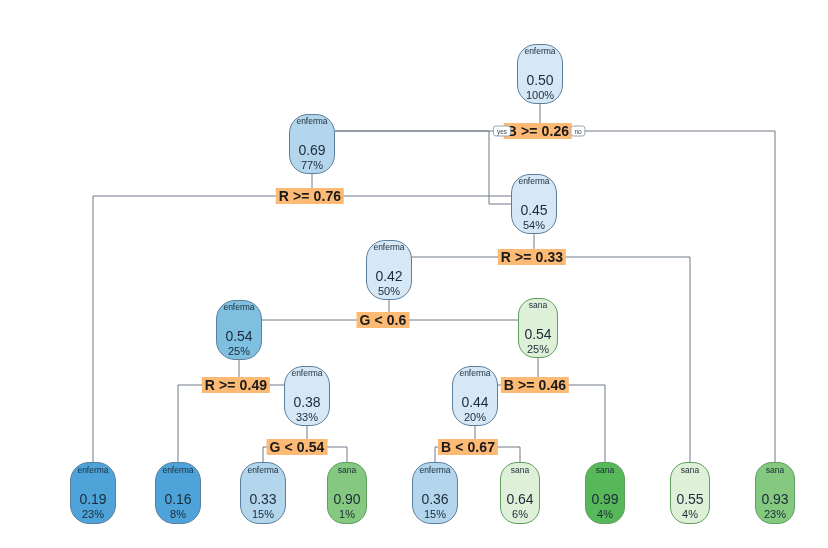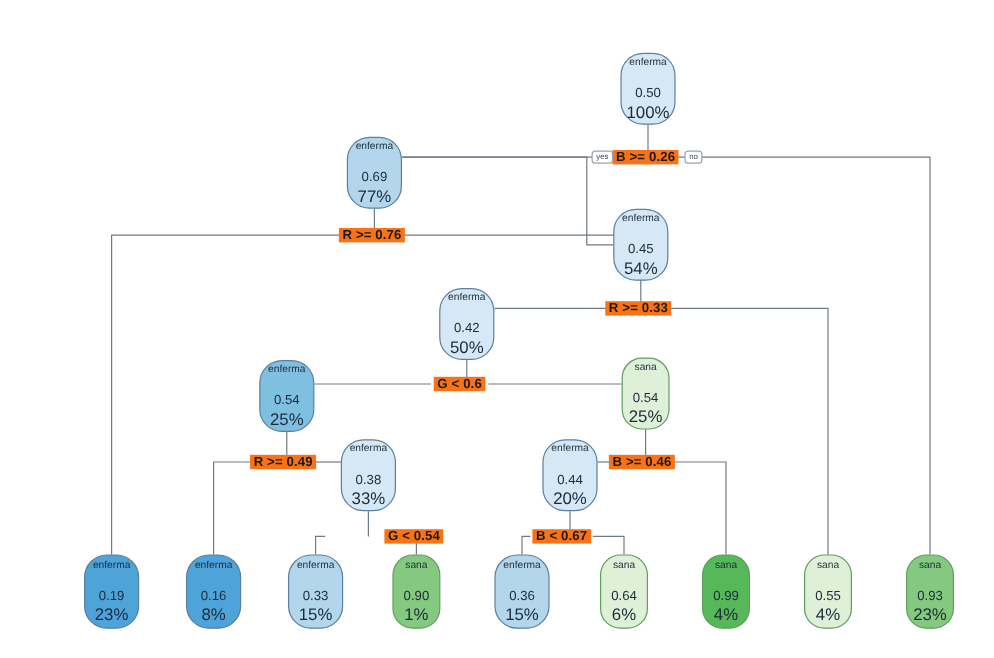--- a/index.html
+++ b/index.html
@@ -3,24 +3,24 @@
 <meta charset="utf-8">
 <style>
   html,body{margin:0;padding:0;background:#ffffff;}
   body{font-family:"Liberation Sans",sans-serif;}
   #canvas{position:relative;width:828px;height:548px;background:#ffffff;overflow:hidden;}
   svg#edges{position:absolute;left:0;top:0;width:828px;height:548px;}
   .node{position:absolute;box-sizing:border-box;display:flex;flex-direction:column;
         align-items:center;justify-content:center;line-height:1.18;
         font-size:8.5px;color:#1b2b3a;text-align:center;}
   .node .lbl{font-size:8.5px;}
-  .node .val{font-size:11px;margin-top:16px;}
-  .node .pct{font-size:14px;}
-  .edge-label{position:absolute;background:#f97316;padding:0 3px;
-        font-size:11px;font-weight:bold;color:#1a1a1a;white-space:nowrap;
+  .node .val{font-size:14px;margin-top:16px;}
+  .node .pct{font-size:11px;}
+  .edge-label{position:absolute;background:#fdba74;padding:0 3px;
+        font-size:14px;font-weight:bold;color:#1a1a1a;white-space:nowrap;
         transform:translate(-50%,-50%);letter-spacing:.1px;}
   .yn{position:absolute;background:#ffffff;border:1px solid #9aa4ab;border-radius:3px;
         font-size:6.5px;color:#3b4650;padding:1px 3px;white-space:nowrap;
         transform:translate(-50%,-50%);}
 </style>
 </head>
 <body>
 
 <div id="canvas">
   <svg id="edges">
@@ -134,17 +134,17 @@
       <span class="lbl">sana</span>
       <span class="val">0.93</span>
       <span class="pct">23%</span>
     </div>
     <div class="edge-label" style="left: 538px; top: 131px;">B &gt;= 0.26</div>
     <div class="edge-label" style="left: 310px; top: 196px;">R &gt;= 0.76</div>
     <div class="edge-label" style="left: 532px; top: 257px;">R &gt;= 0.33</div>
     <div class="edge-label" style="left: 383px; top: 320px;">G &lt; 0.6</div>
     <div class="edge-label" style="left: 236px; top: 385px;">R &gt;= 0.49</div>
     <div class="edge-label" style="left: 535px; top: 385px;">B &gt;= 0.46</div>
-    <div class="edge-label" style="left: 297px; top: 447px; margin-left: 48px;">G &lt; 0.54</div>
+    <div class="edge-label" style="left: 297px; top: 447px;">G &lt; 0.54</div>
     <div class="edge-label" style="left: 468px; top: 447px;">B &lt; 0.67</div>
     <div class="yn" style="left: 502px; top: 131px;">yes</div>
     <div class="yn" style="left: 578px; top: 131px;">no</div>
   </div>
 
 </body></html>

